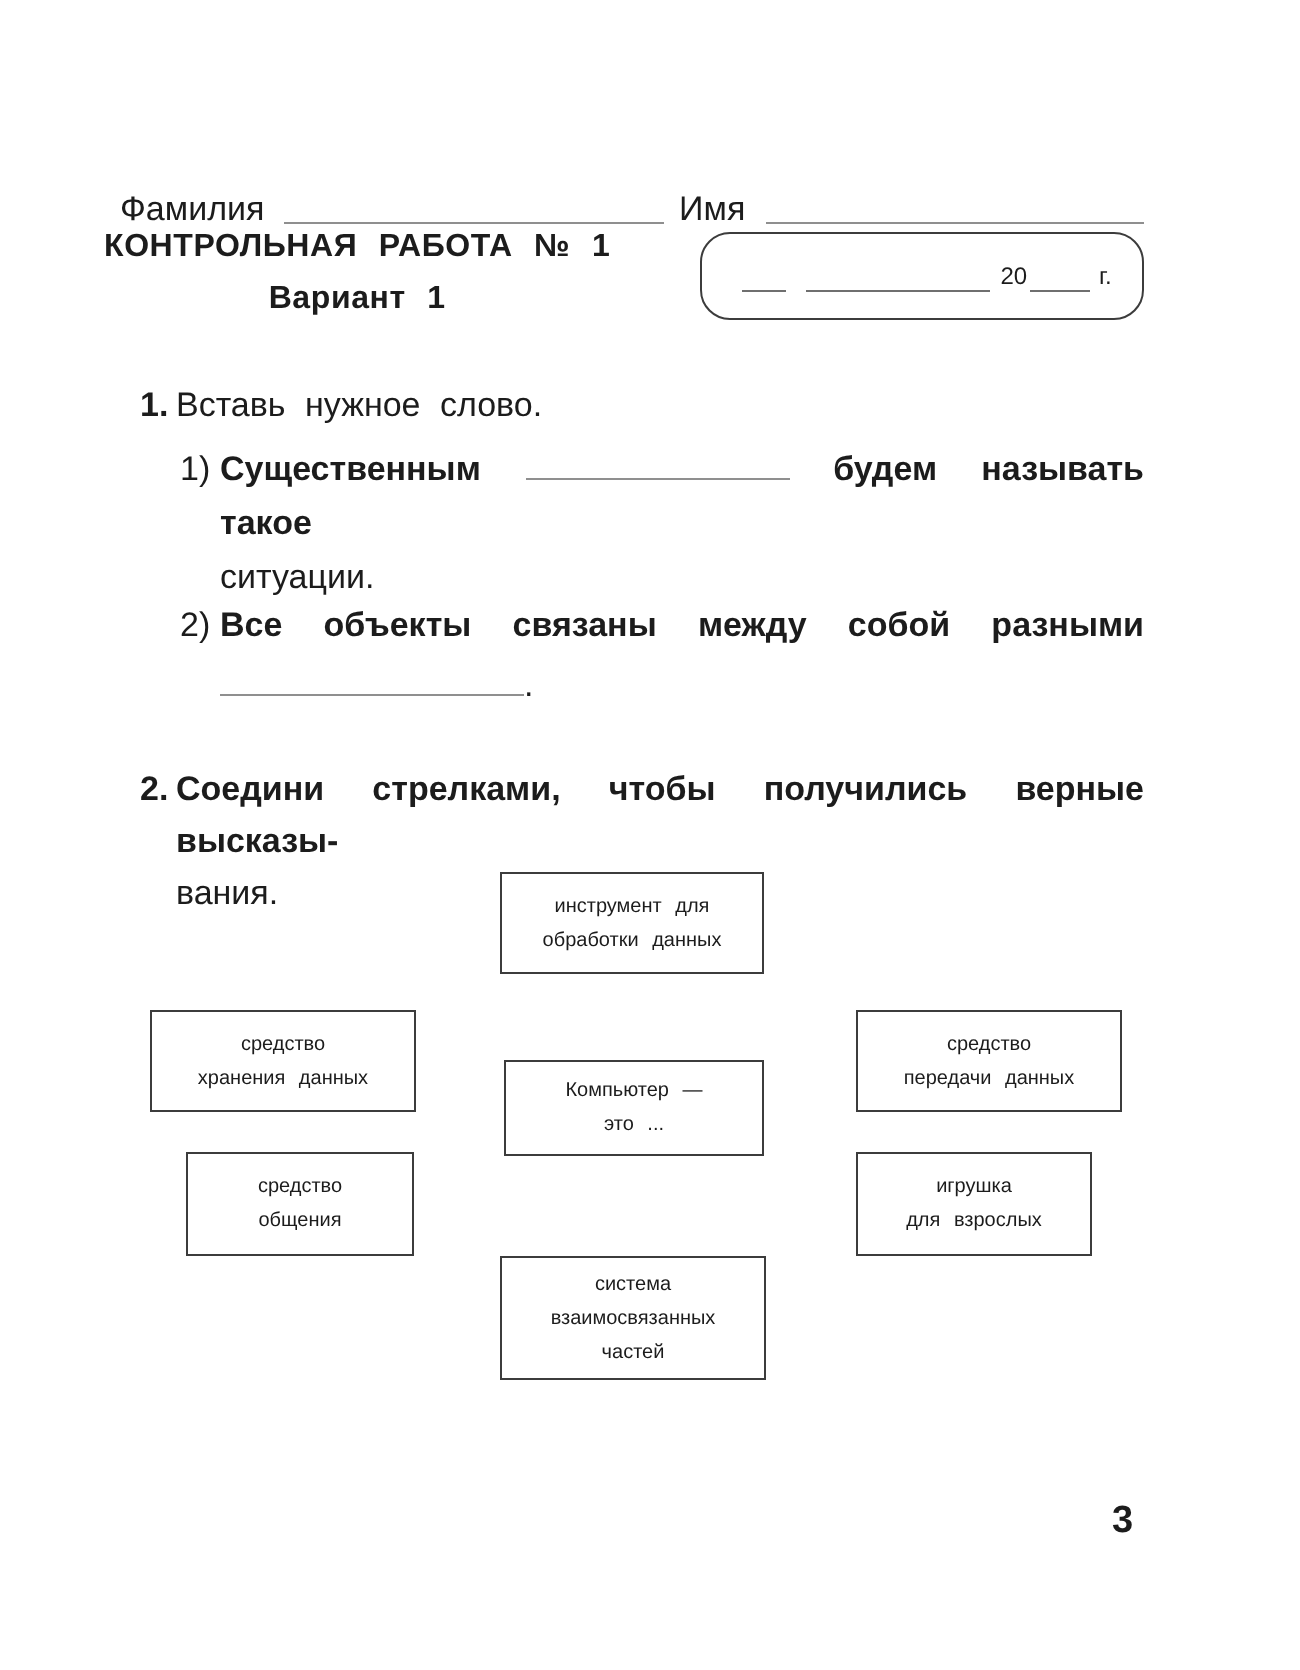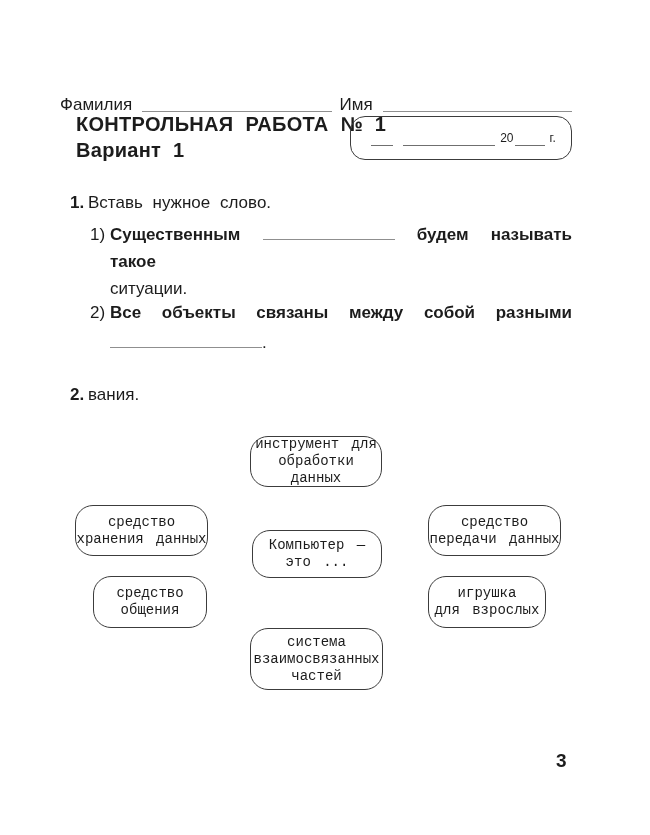--- a/index.html
+++ b/index.html
@@ -22,23 +22,23 @@
   .fill {
     flex: 1 1 auto;
     border-bottom: 1.5px solid #8f8f8f;
     margin: 0 8px 5px 10px;
     height: 1px;
   }
   .fill.last { margin-right: 0; }
 
   
   .title-block {
-    position: absolute; top: 111px; left: 76px;
-    font-weight: bold; font-size: 20px; line-height: 26px;
-    word-spacing: 6px; letter-spacing: 0.3px;
+    position: absolute; top: 111px; left: 52px;
+    font-weight: bold; font-size: 16px; line-height: 26px;
+    word-spacing: 6px; letter-spacing: 0.3px; text-align: center;
   }
 
   
   .date-box {
     position: absolute; top: 116px; left: 350px;
     width: 222px; height: 44px;
     border: 1.5px solid #3c3c3c; border-radius: 15px;
     box-sizing: border-box;
     display: flex; align-items: center; justify-content: center;
     font-size: 12px;
@@ -62,28 +62,27 @@
   .lline { text-align: left; }
 
   .blank {
     display: inline-block; height: 14px;
     border-bottom: 1.5px solid #8f8f8f;
   }
 
   
   .wbox {
     position: absolute;
-    border: 1.5px solid #3c3c3c; border-radius: 18px;
+    border: 1.5px solid #3c3c3c; border-radius: 0;
     box-sizing: border-box;
     display: flex; flex-direction: column; align-items: center; justify-content: center;
     text-align: center;
-    font-size: 14px; line-height: 17px;
+    font-size: 10px; line-height: 17px;
     word-spacing: 4px;
     background: #ffffff;
-    font-family: Liberation Mono, monospace;
   }
 
   .page-num {
     position: absolute; top: 750px; left: 556px;
     font-weight: bold; font-size: 19px;
   }
 </style>
 </head>
 <body>
 
@@ -124,20 +123,21 @@
   <span class="snum">2)</span>
   <div class="sbody">
     <div class="jline">Все объекты связаны между собой разными</div>
     <div class="lline" style="margin-top:3px"><span class="blank" style="width:152px"></span><span>.</span></div>
   </div>
 </div>
 
 <div class="task-block" style="top:382px">
   <span class="tnum">2.</span>
   <div class="task-text">
+    <div class="jline">Соедини стрелками, чтобы получились верные высказы-</div>
     <div class="lline">вания.</div>
   </div>
 </div>
 
 <div class="wbox" style="left:250px; top:436px; width:132px; height:51px">
   <div>инструмент  для</div>
   <div>обработки  данных</div>
 </div>
 
 <div class="wbox" style="left:75px; top:505px; width:133px; height:51px">

